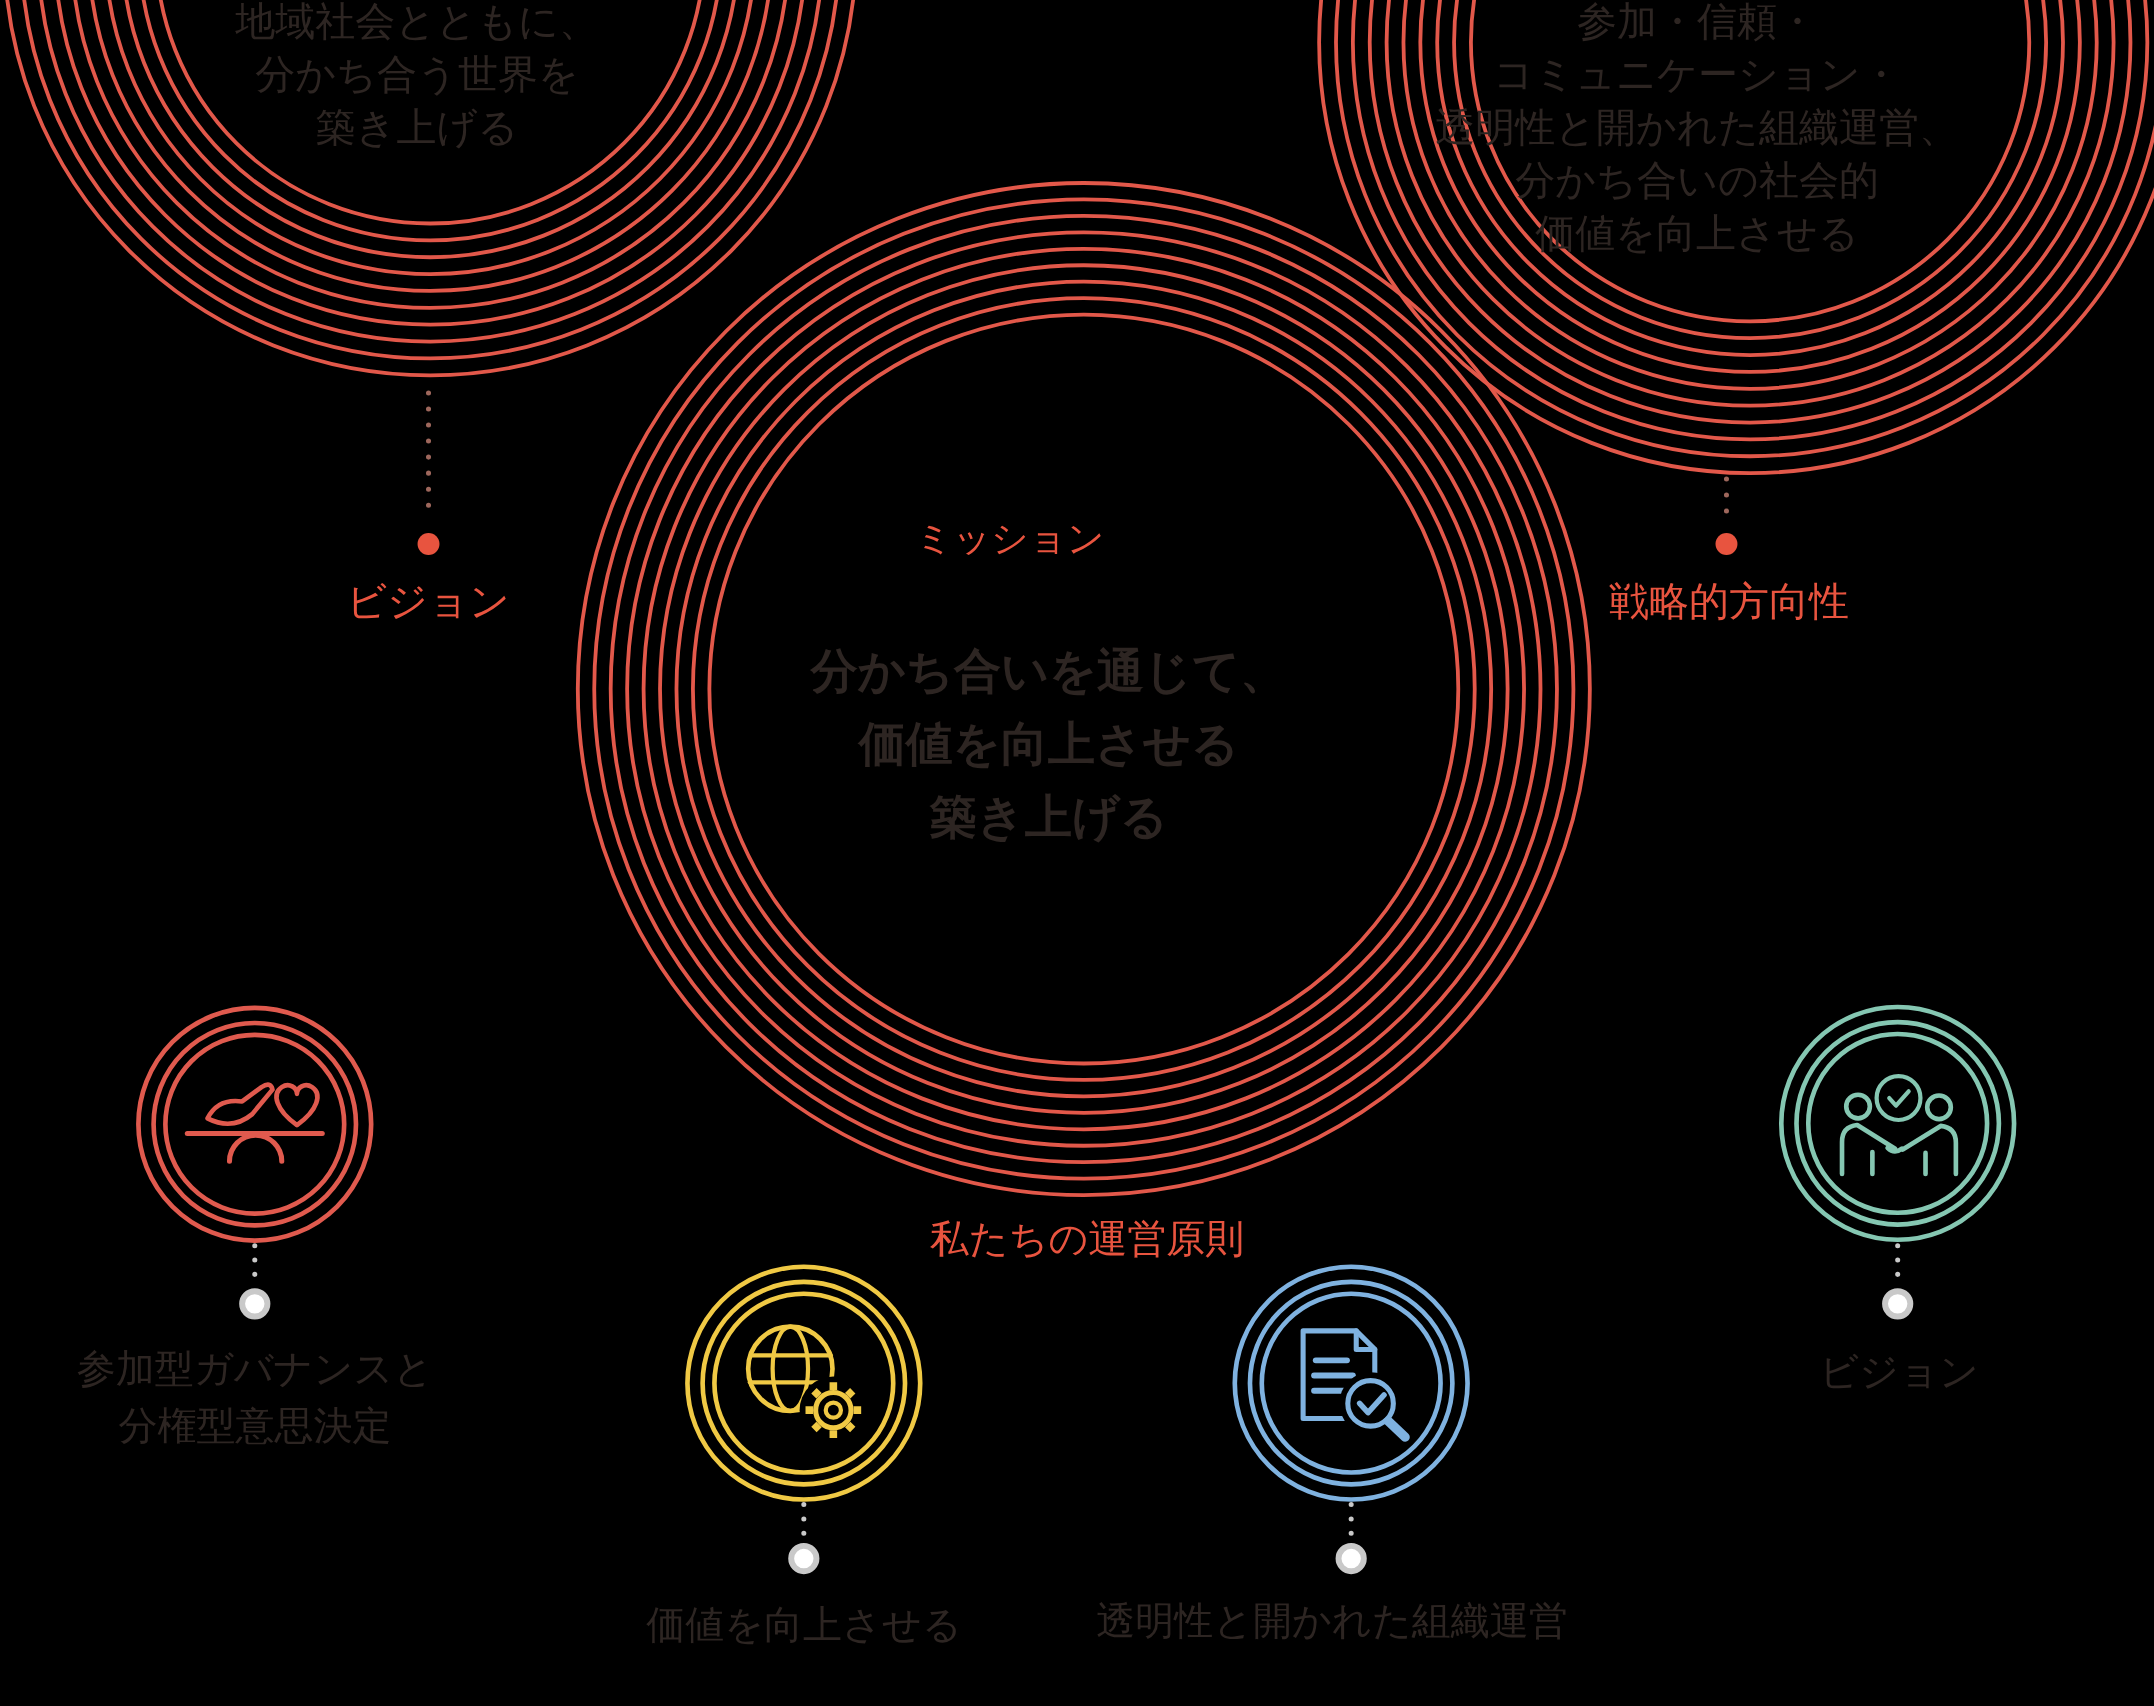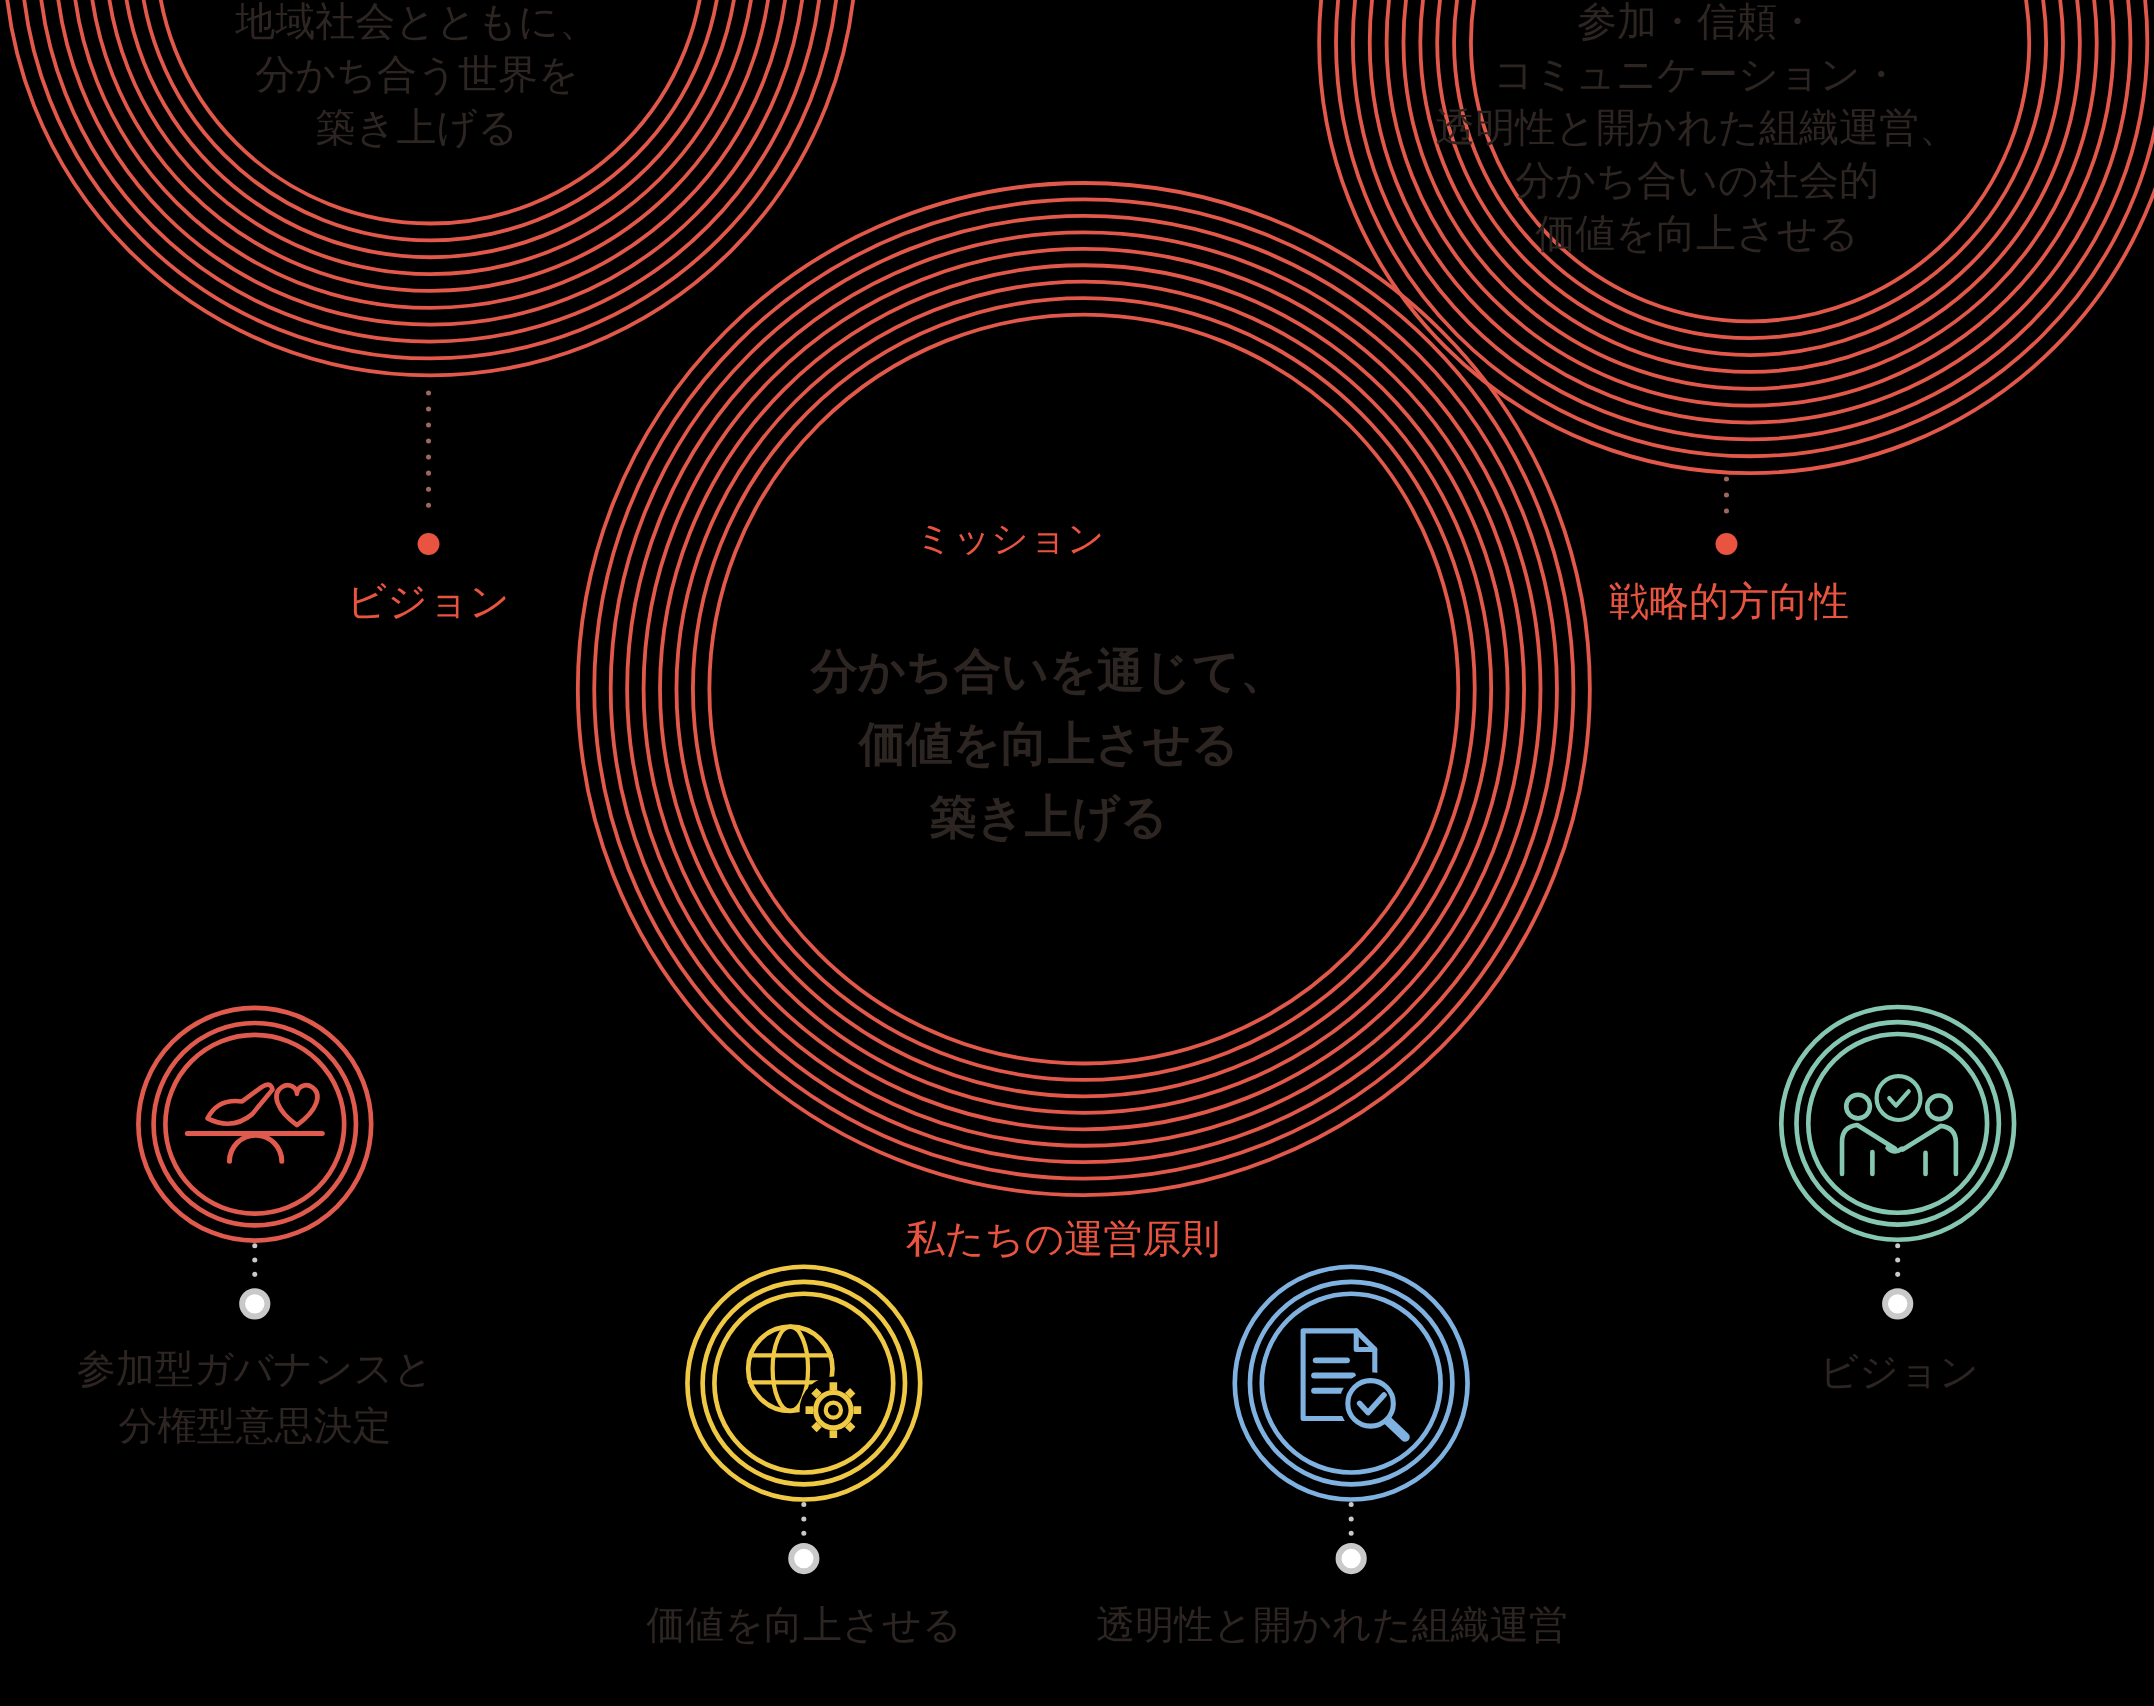--- a/index.html
+++ b/index.html
@@ -153,37 +153,37 @@
     <span>参加・信頼・</span>
     <span>コミュニケーション・</span>
     <span>透明性と開かれた組織運営、</span>
     <span>分かち合いの社会的</span>
     <span>価値を向上させる</span>
   </div>
 
   <div class="txt red-label" style="left:428px;top:577px;">ビジョン</div>
   <div class="txt red-label small" style="left:1010px;top:514px;">ミッション</div>
   <div class="txt red-label" style="left:1729px;top:577px;">戦略的方向性</div>
-  <div class="txt red-label" style="left:1063px;top:1214px;font-size:39px;">私たちの運営原則</div>
+  <div class="txt red-label" style="left:1087px;top:1214px;font-size:39px;">私たちの運営原則</div>
 
   <div class="txt mission-copy" style="left:1022px;top:634px;">
     <span>分かち合いを通じて、</span>
     <span>価値を向上させる</span>
     <span>築き上げる</span>
   </div>
 
   <div class="txt principle-label" style="left:255px;top:1340px;">
     <span>参加型ガバナンスと</span>
     <span>分権型意思決定</span>
   </div>
   <div class="txt principle-label" style="left:804px;top:1596px;">
     <span>価値を向上させる</span>
     <span>伴う自律性</span>
   </div>
-  <div class="txt principle-label" style="left:1332px;top:1596px;">
+  <div class="txt principle-label" style="left:1332px;top:1596px;font-family:Liberation Mono, monospace;">
     <span>透明性と開かれた組織運営</span>
   </div>
   <div class="txt principle-label" style="left:1899px;top:1343px;">
     <span>ビジョン</span>
   </div>
 
   <div class="white-bar"></div>
 
 </div>
 

